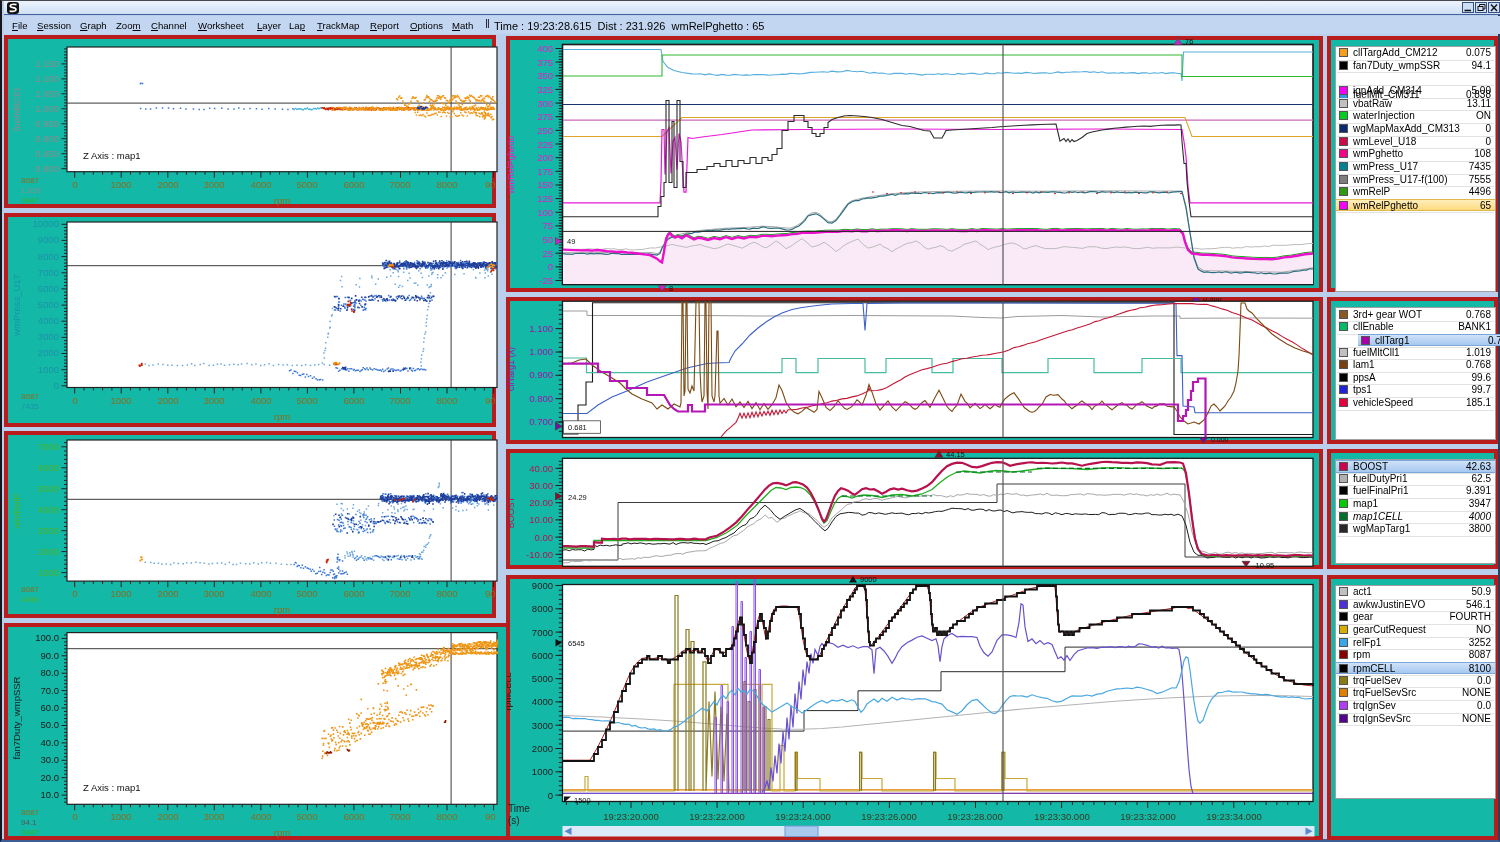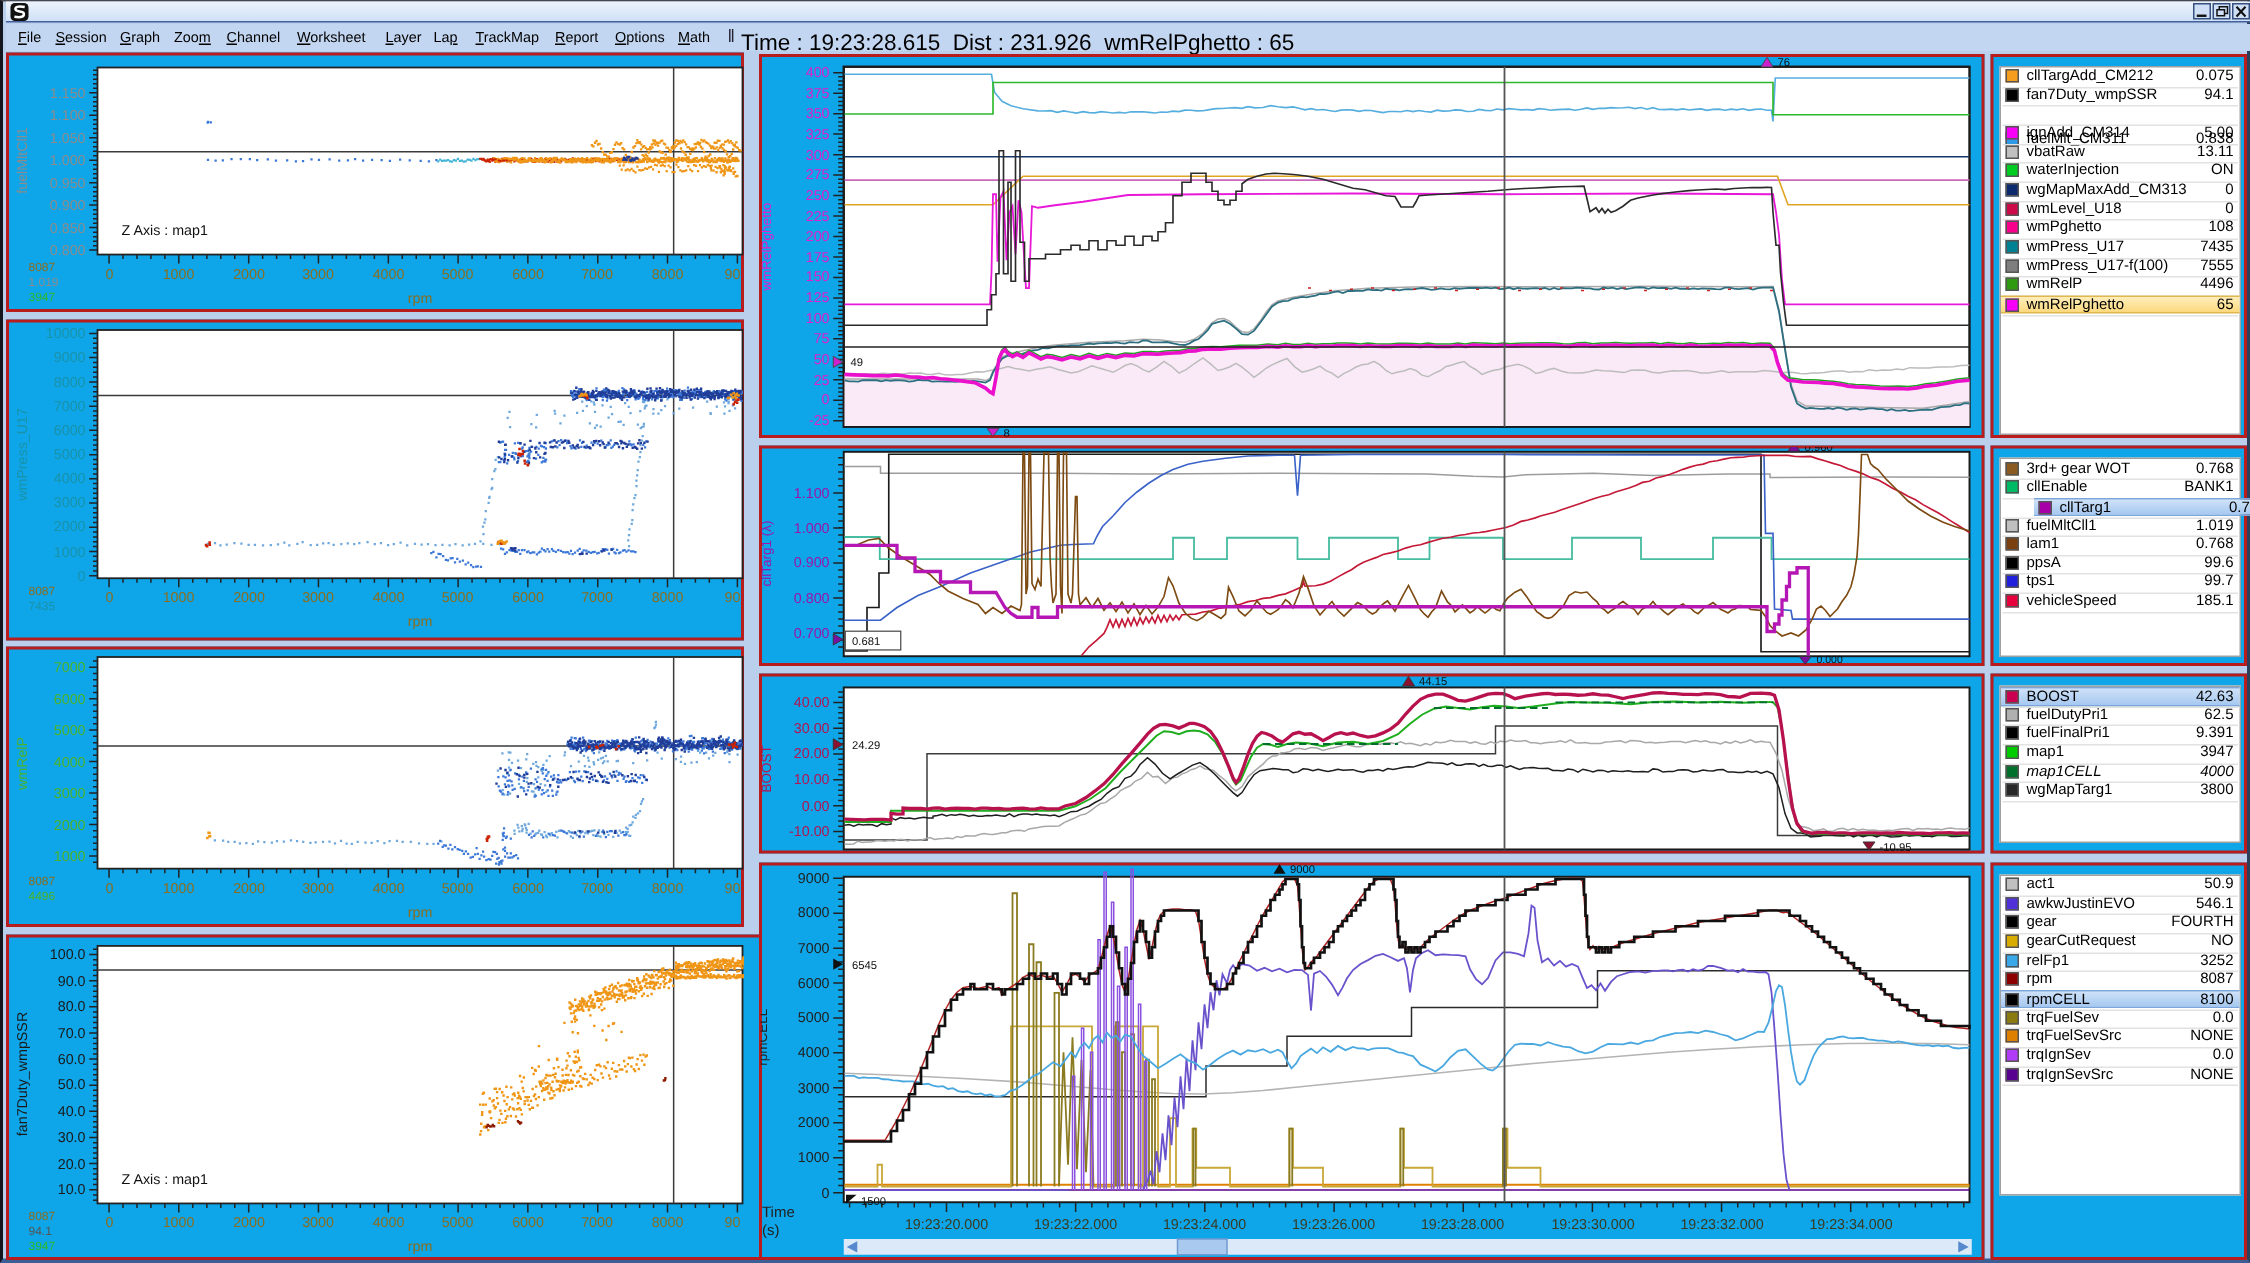--- a/index.html
+++ b/index.html
@@ -1,16 +1,16 @@
 <!DOCTYPE html>
 <html><head><meta charset="utf-8"><style>
 *{margin:0;padding:0;box-sizing:border-box}
 body{width:1500px;height:842px;overflow:hidden;font-family:"Liberation Sans",sans-serif;background:#b9cfec}
 #win{position:absolute;top:0;left:0;width:1500px;height:842px;background:#b9cfec;border-left:2px solid #15151d;border-right:2px solid #2e3f5c;border-bottom:3px solid #3c5e94;border-top:1px solid #47474f}
-.panel{position:absolute;background:#0ea5e9;border:2px solid #b91c1c}
+.panel{position:absolute;background:#14b8a6;border:4px solid #b91c1c}
 #title{position:absolute;left:2px;top:0;width:1496px;height:14px;background:linear-gradient(#eef4fd,#cfe0f6);border-bottom:1px solid #44609a;font-size:9.4px;color:#000;white-space:nowrap}
 #title span.t{position:absolute;left:17px;top:2px}
 #menu{position:absolute;left:2px;top:15px;width:1496px;height:18px;background:#c3d6f1;font-size:9.6px;color:#000;white-space:nowrap}
 .mi{position:absolute;top:4px}
 .mi u{text-decoration:underline}
 .row{position:absolute;height:12.6px;font-size:10px;color:#000;white-space:nowrap}
 .row .sw{position:absolute;left:3px;top:1px;width:9px;height:9px;border:1px solid #555}
 .row .nm{position:absolute;left:17px;top:0px}
 .row .vl{position:absolute;right:4px;top:0px}
 .rsep{position:absolute;left:1px;height:1px;background:#e2e2e2}
@@ -45,21 +45,21 @@
  <span class="mi" style="left:112px">Zoo<u>m</u></span>
  <span class="mi" style="left:147px"><u>C</u>hannel</span>
  <span class="mi" style="left:194px"><u>W</u>orksheet</span>
  <span class="mi" style="left:253px"><u>L</u>ayer</span>
  <span class="mi" style="left:285px">La<u>p</u></span>
  <span class="mi" style="left:313px"><u>T</u>rackMap</span>
  <span class="mi" style="left:366px"><u>R</u>eport</span>
  <span class="mi" style="left:406px"><u>O</u>ptions</span>
  <span class="mi" style="left:448px"><u>M</u>ath</span>
  <span class="mi" style="left:481px;top:1px;font-size:12px;color:#223">‖</span>
- <span class="mi" style="left:490px;font-size:15px;top:3.5px">Time : 19:23:28.615&nbsp;&nbsp;Dist : 231.926&nbsp;&nbsp;wmRelPghetto : 65</span>
+ <span class="mi" style="left:490px;font-size:11px;top:3.5px">Time : 19:23:28.615&nbsp;&nbsp;Dist : 231.926&nbsp;&nbsp;wmRelPghetto : 65</span>
 </div>
 <div class="panel" style="left:2px;top:34px;width:492px;height:172.5px">
       <svg width="490" height="170.5" viewBox="3 35 490 170.5">
         <rect x="62" y="43" width="430" height="124.69999999999999" fill="#fff" stroke="#222" stroke-width="1.2"></rect>
         <path d="M56.5 59.9H62M56.5 74.9H62M56.5 89.8H62M56.5 104.8H62M56.5 119.8H62M56.5 134.7H62M56.5 149.7H62M56.5 164.7H62M59 56.9H62M59 53.9H62M59 50.9H62M59 47.9H62M59 44.9H62M59 62.9H62M59 65.9H62M59 68.9H62M59 71.9H62M59 77.9H62M59 80.9H62M59 83.9H62M59 86.9H62M59 92.9H62M59 95.9H62M59 98.9H62M59 101.9H62M59 107.9H62M59 110.9H62M59 113.9H62M59 116.9H62M59 122.9H62M59 125.9H62M59 128.9H62M59 131.9H62M59 137.9H62M59 140.9H62M59 143.9H62M59 146.9H62M59 152.9H62M59 155.9H62M59 158.9H62M59 161.9H62" stroke="#222" stroke-width="1" fill="none"></path>
         <text x="54" y="63" font-size="9.5" fill="#8c8c8c" text-anchor="end">1.150</text>
         <text x="54" y="78" font-size="9.5" fill="#8c8c8c" text-anchor="end">1.100</text>
         <text x="54" y="93" font-size="9.5" fill="#8c8c8c" text-anchor="end">1.050</text>
         <text x="54" y="108" font-size="9.5" fill="#8c8c8c" text-anchor="end">1.000</text>
         <text x="54" y="123" font-size="9.5" fill="#8c8c8c" text-anchor="end">0.950</text>

